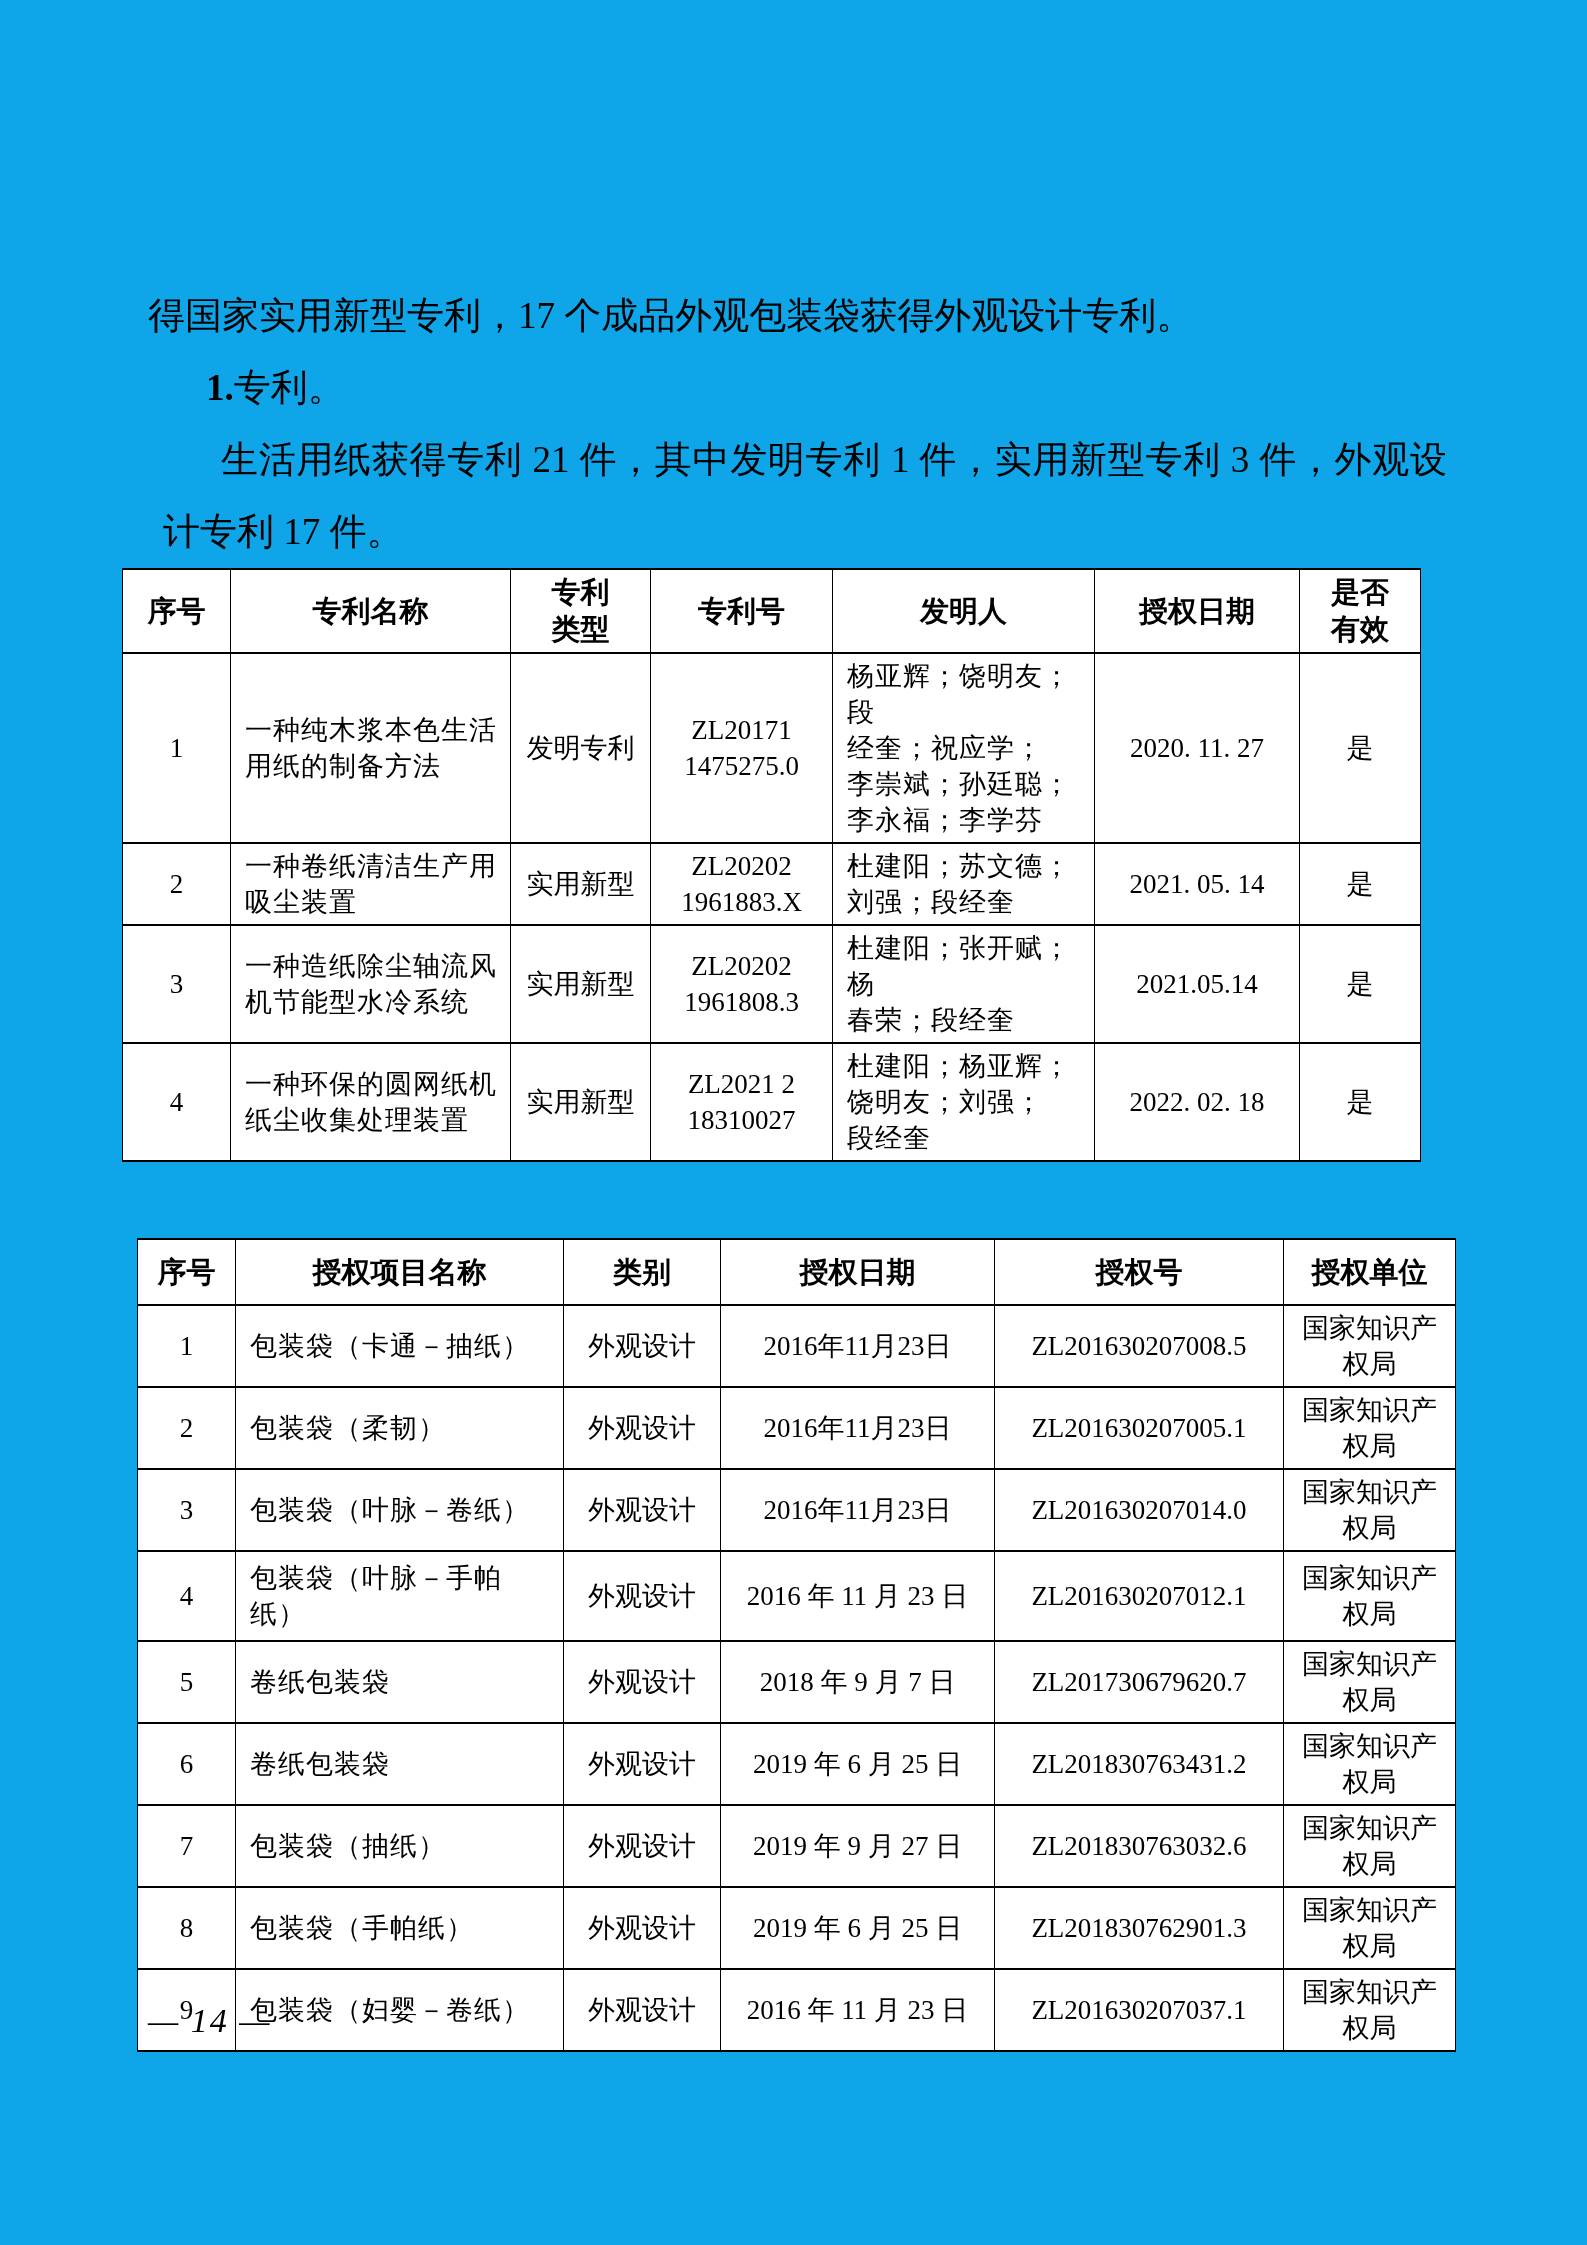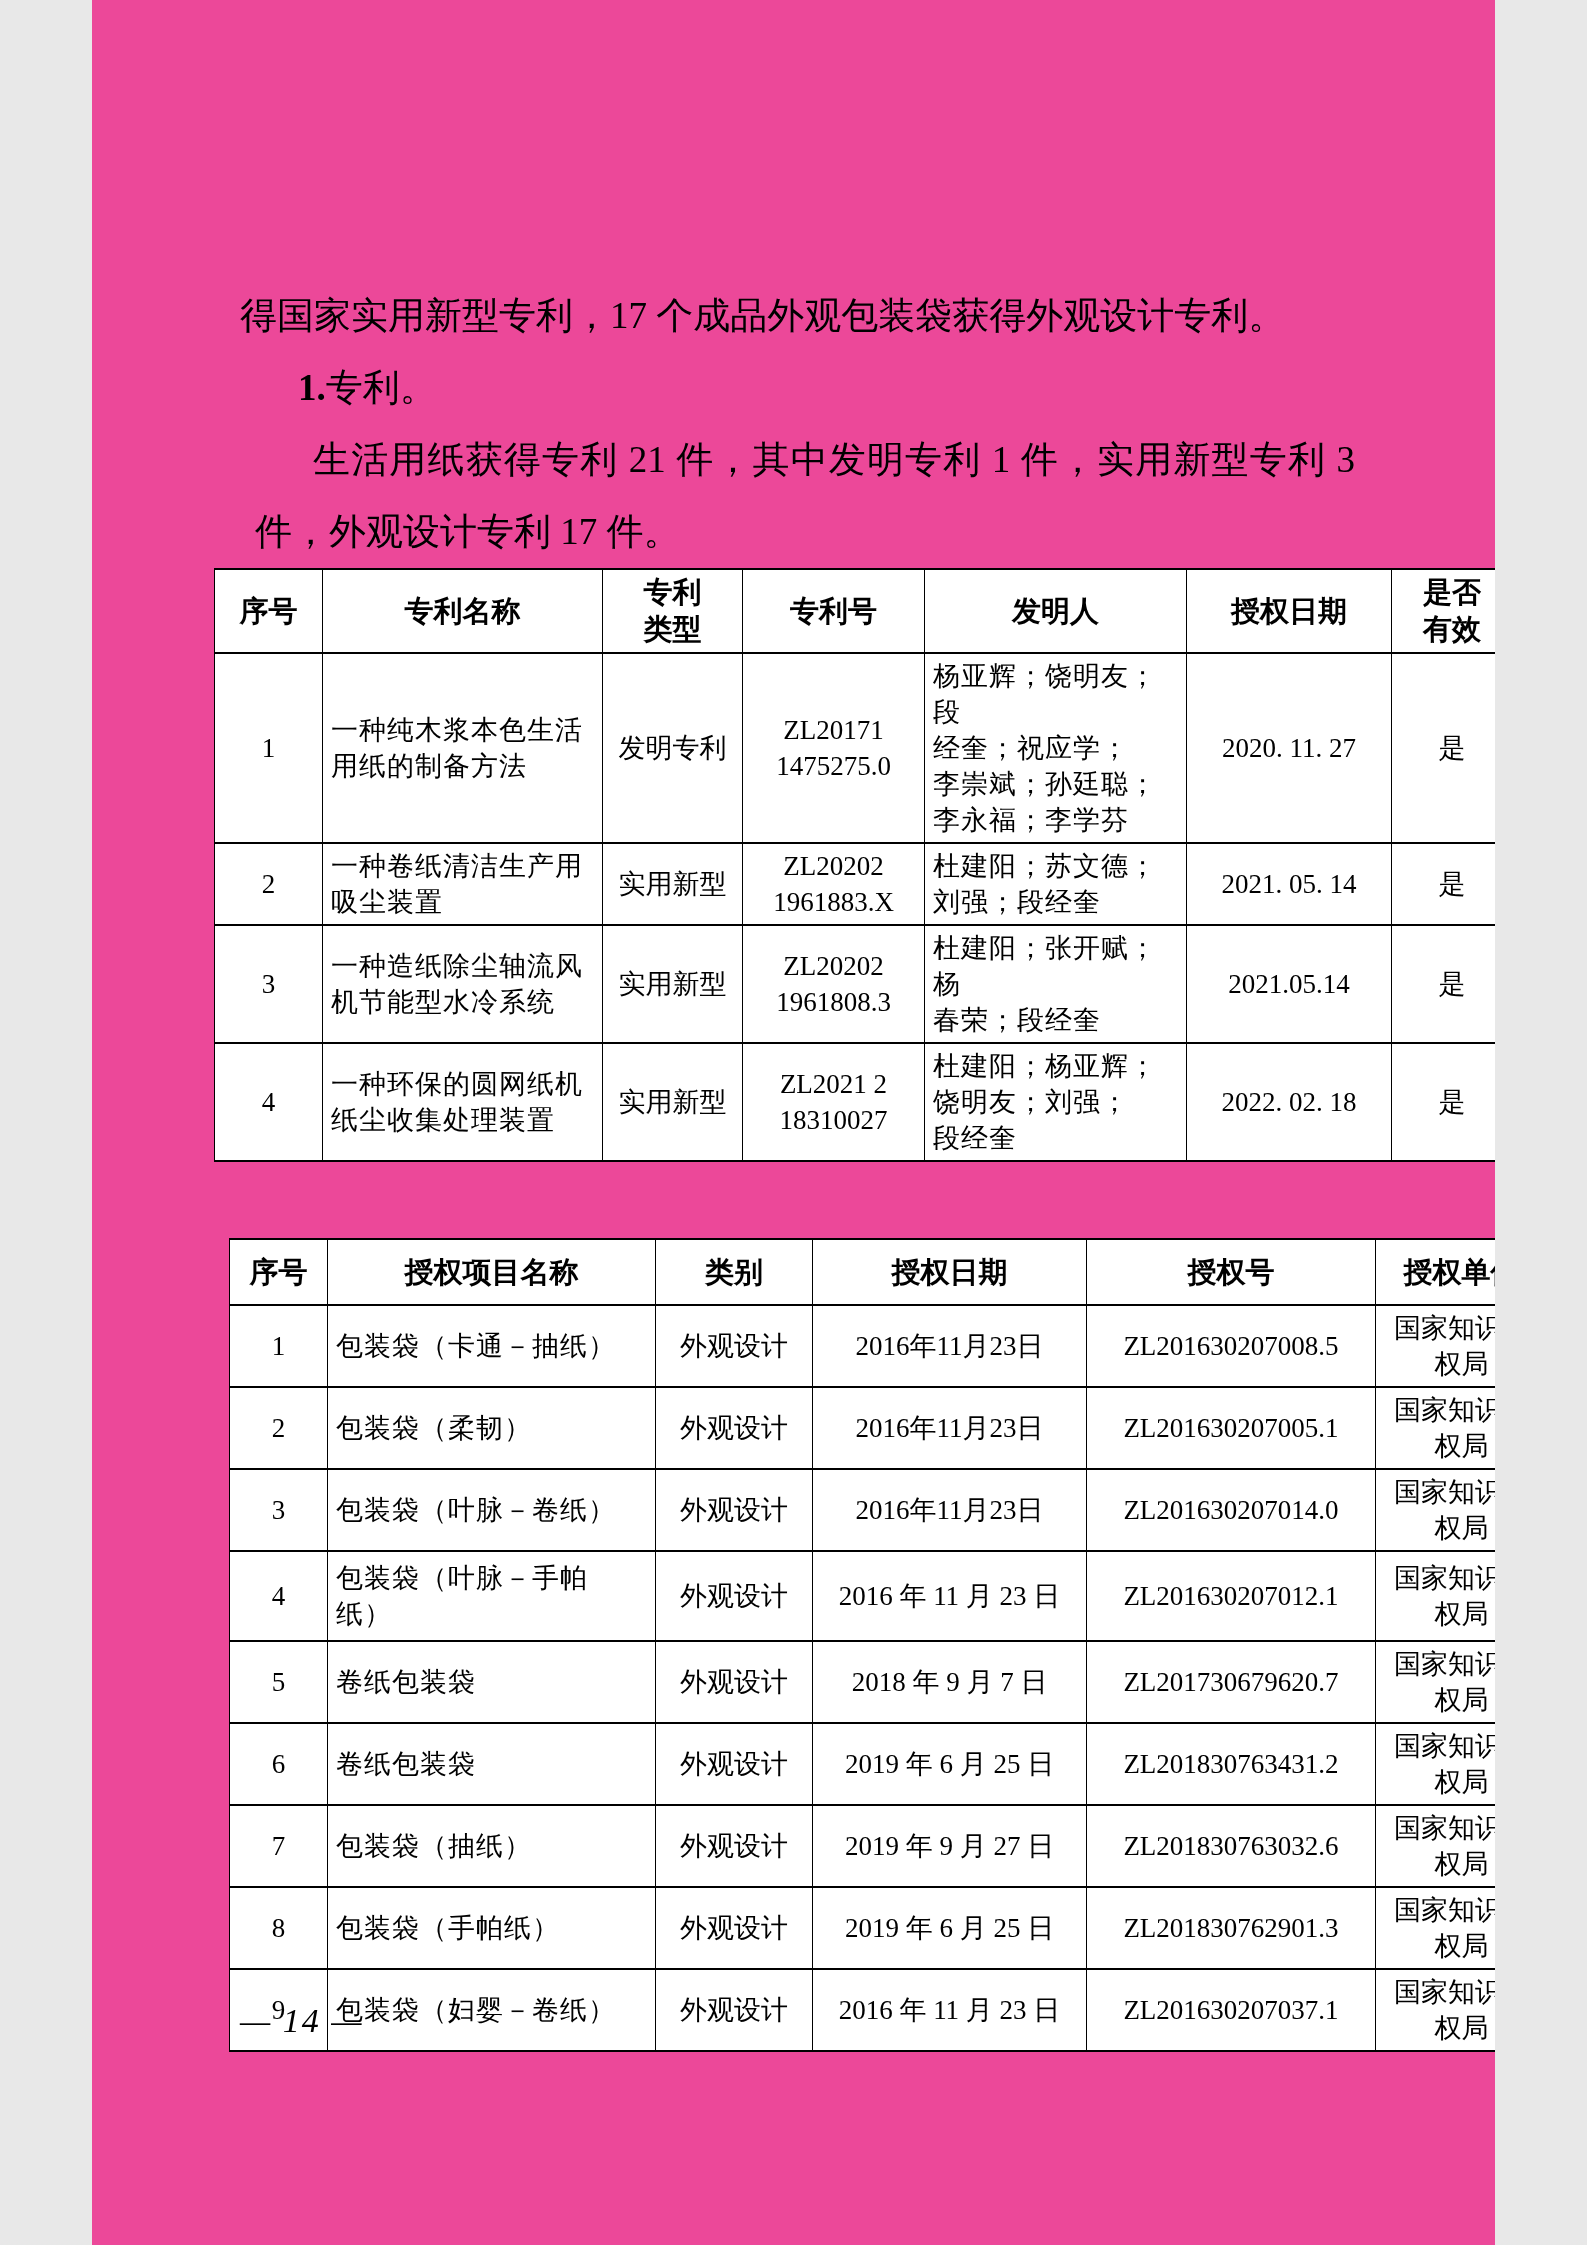--- a/index.html
+++ b/index.html
@@ -1,20 +1,20 @@
 <!DOCTYPE html>
 <html><head>
 <meta charset="utf-8">
 <style>
   html,body { margin:0; padding:0; background:#e8e8e8; }
   .page {
     position:relative;
-    width:1403px; height:2245px;
+    width:1587px; height:2245px;
     margin:0 auto;
-    background:#ec4899;
+    background:#0ea5e9;
     font-family:"Liberation Serif","DejaVu Serif",serif;
     color:#000;
     overflow:hidden;
   }
   .content { padding:280px 140px 0 148px; }
 
   p.body-line, p.heading, p.body-para {
     margin:0;
     font-size:37px;
     line-height:72px;
@@ -48,21 +48,21 @@
     white-space:pre-line;
     padding:4px 6px;
   }
   td {
     font-size:27px;
     line-height:36px;
     padding:4px 10px;
     text-align:center;
     white-space:pre-line;
   }
-  td.l { text-align:left; letter-spacing:1px; padding-left:8px; }
+  td.l { text-align:left; letter-spacing:1px; padding-left:14px; }
   td.top { vertical-align:top; padding-top:8px; }
 
   
   .t1 tr.hrow  { height:80px; }
   .t1 tr.r0 { height:120px; }
   .t1 tr.r1 { height:64px; }
   .t1 tr.r2 { height:68px; }
   .t1 tr.r3 { height:92px; }
 
   

